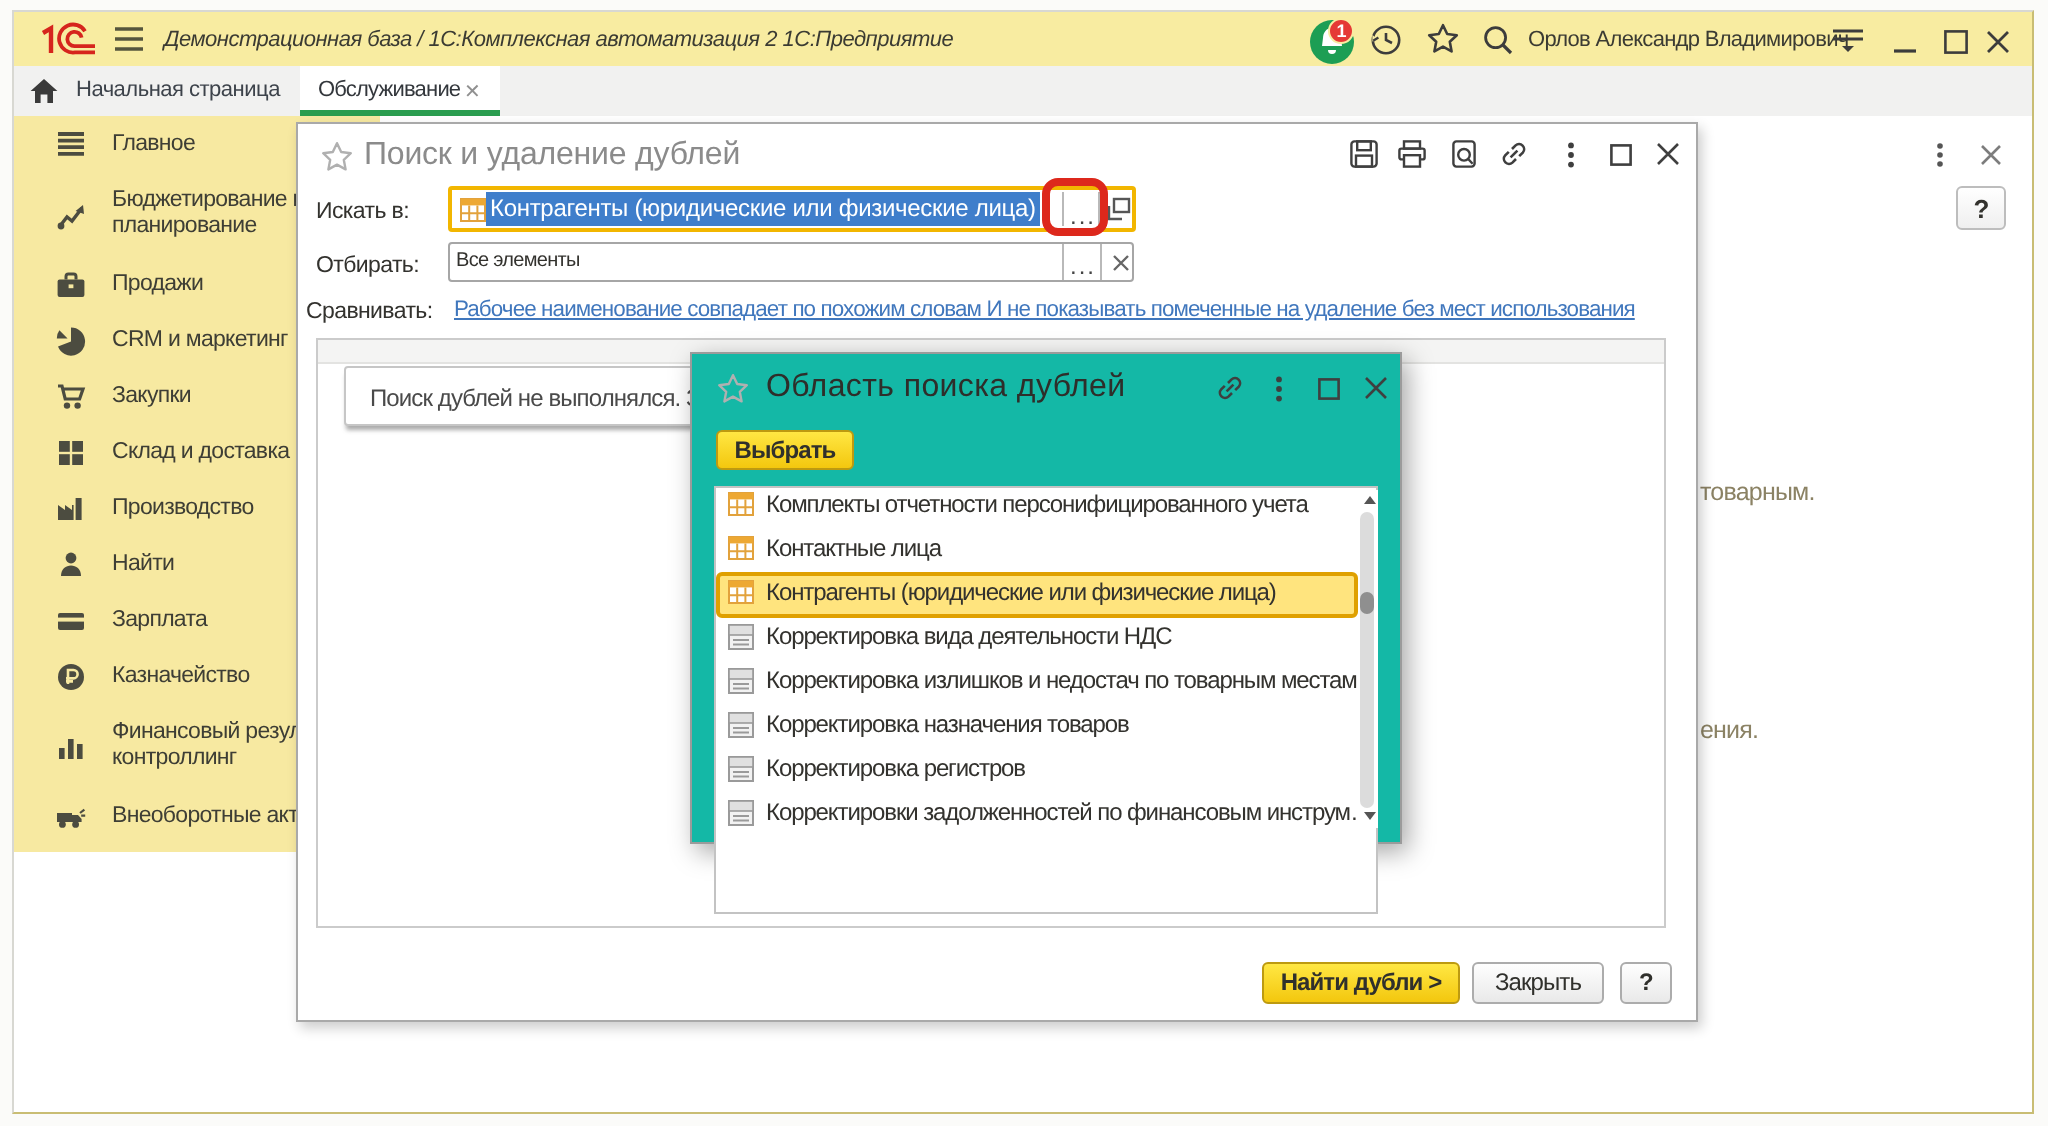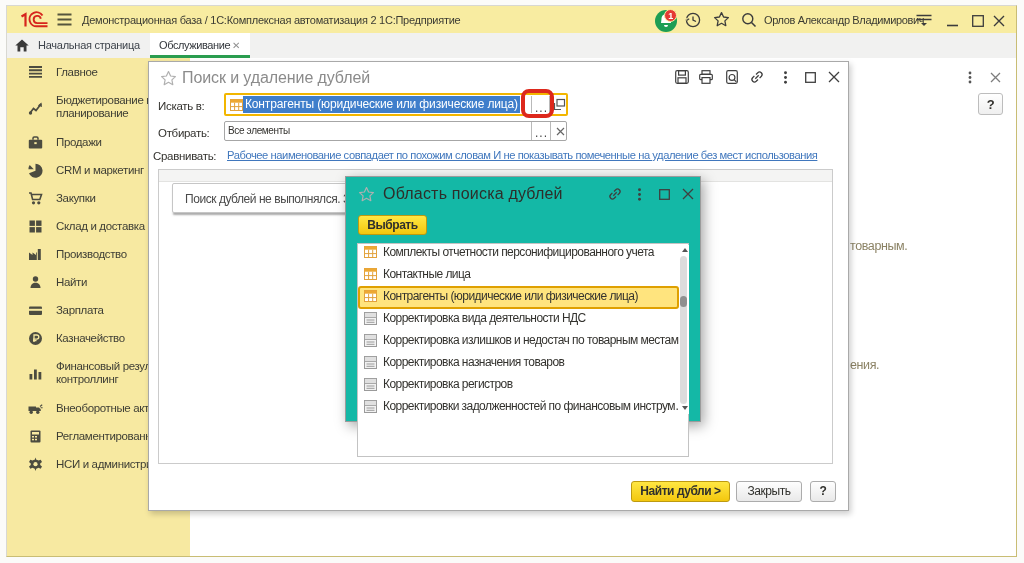--- a/index.html
+++ b/index.html
@@ -2,30 +2,30 @@
 <html><head>
 <meta charset="utf-8">
 <style>
 * { margin:0; padding:0; box-sizing:border-box; }
 html,body { width:1024px; height:563px; background:#fbfbf9; font-family:"Liberation Sans",sans-serif; overflow:hidden; position:relative; letter-spacing:-0.4px; }
 .abs { position:absolute; }
 #app { position:absolute; left:6px; top:5px; width:1011px; height:552px; background:#fff;
   border-top:1px solid #d8d8d2; border-left:1px solid #d8d8d2; border-right:1px solid #c9bd74; border-bottom:1px solid #c9bd74; }
 
 #titlebar { position:absolute; left:0; top:0; width:1009px; height:27px; background:#f8eca1; }
-#titlebar .ttext { position:absolute; left:75px; top:8px; font-size:11px; letter-spacing:-0.25px; color:#3b3b33; }
+#titlebar .ttext { position:absolute; left:75px; top:8px; font-size:11px; letter-spacing:-0.25px; color:#3b3b33;font-style:italic; }
 #uname { position:absolute; left:757px; top:8px; font-size:11px; letter-spacing:-0.35px; color:#3b3b33; }
 
 #tabbar { position:absolute; left:0; top:27px; width:1009px; height:25px; background:#f1f1f0; }
 #tab-home { position:absolute; left:31px; top:6px; font-size:11px; letter-spacing:-0.25px; color:#3d434b; }
 #tab-active { position:absolute; left:143px; top:0; width:100px; height:25px; background:#fff; border-bottom:3px solid #2a9d4f;text-align:center; }
 #tab-active .tname { position:absolute; left:9px; top:6px; font-size:11px; letter-spacing:-0.4px; color:#33373c; }
 #tab-active .tx { position:absolute; left:82px; top:7px; font-size:10px; color:#909090; }
 
-#sidebar { position:absolute; left:0; top:52px; width:183px; height:498px; background:#f7e9a1; overflow:hidden; }
+#sidebar { position:absolute; left:0; top:52px; width:183px; height:368px; background:#f7e9a1; overflow:hidden; }
 .sbitem { position:relative; display:flex; align-items:center; width:183px; }
 .sbitem .sic { position:absolute; left:21px; width:15px; height:15px; }
 .sbitem .stx { position:absolute; left:49px; width:134px; font-size:11.5px; letter-spacing:-0.35px; color:#3e3e35; line-height:13px; white-space:nowrap; }
 
 #page { position:absolute; left:184px; top:52px; width:825px; height:498px; background:#fff; }
 
 #mwin { position:absolute; left:141px; top:55px; width:701px; height:450px; background:#fff; border:1px solid #a9a9a9; box-shadow:2px 3px 6px rgba(0,0,0,0.2); }
 
 .lbl { position:absolute; font-size:11.5px; letter-spacing:-0.3px; color:#33322e; }
 #f1 { position:absolute; left:75px; top:31px; width:344px; height:23px; border:2px solid #f2b600; border-radius:2px; }

